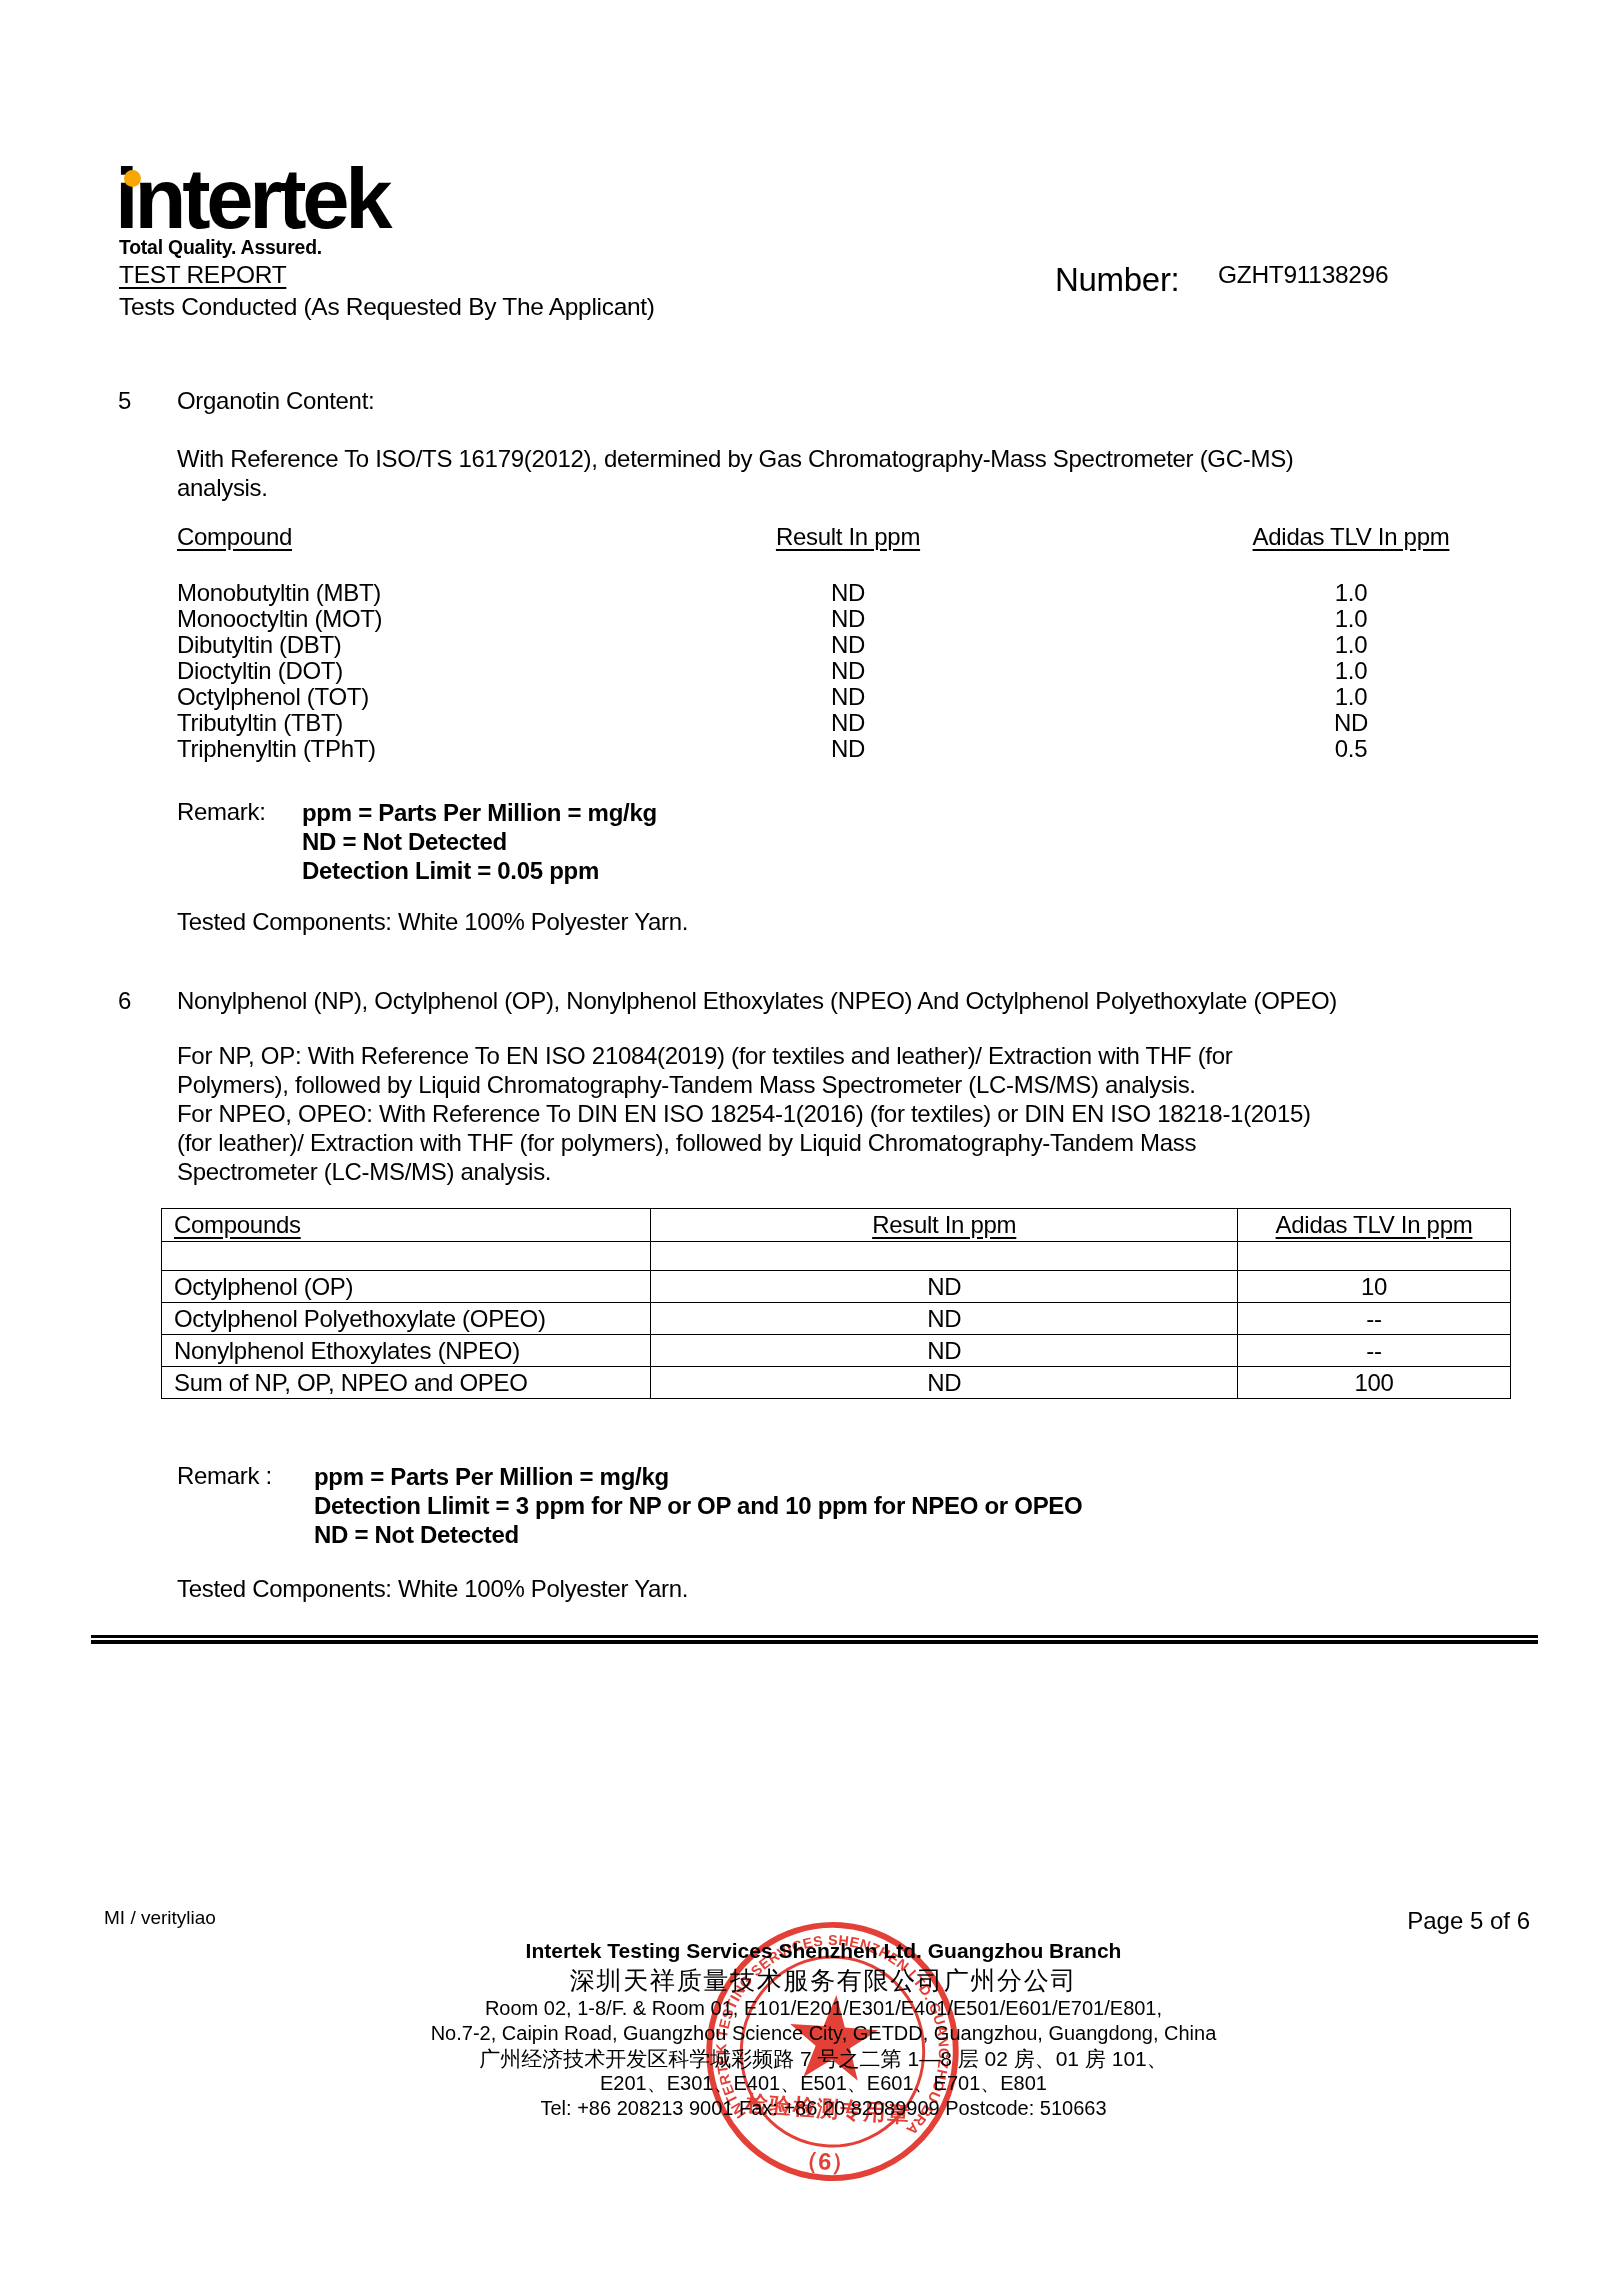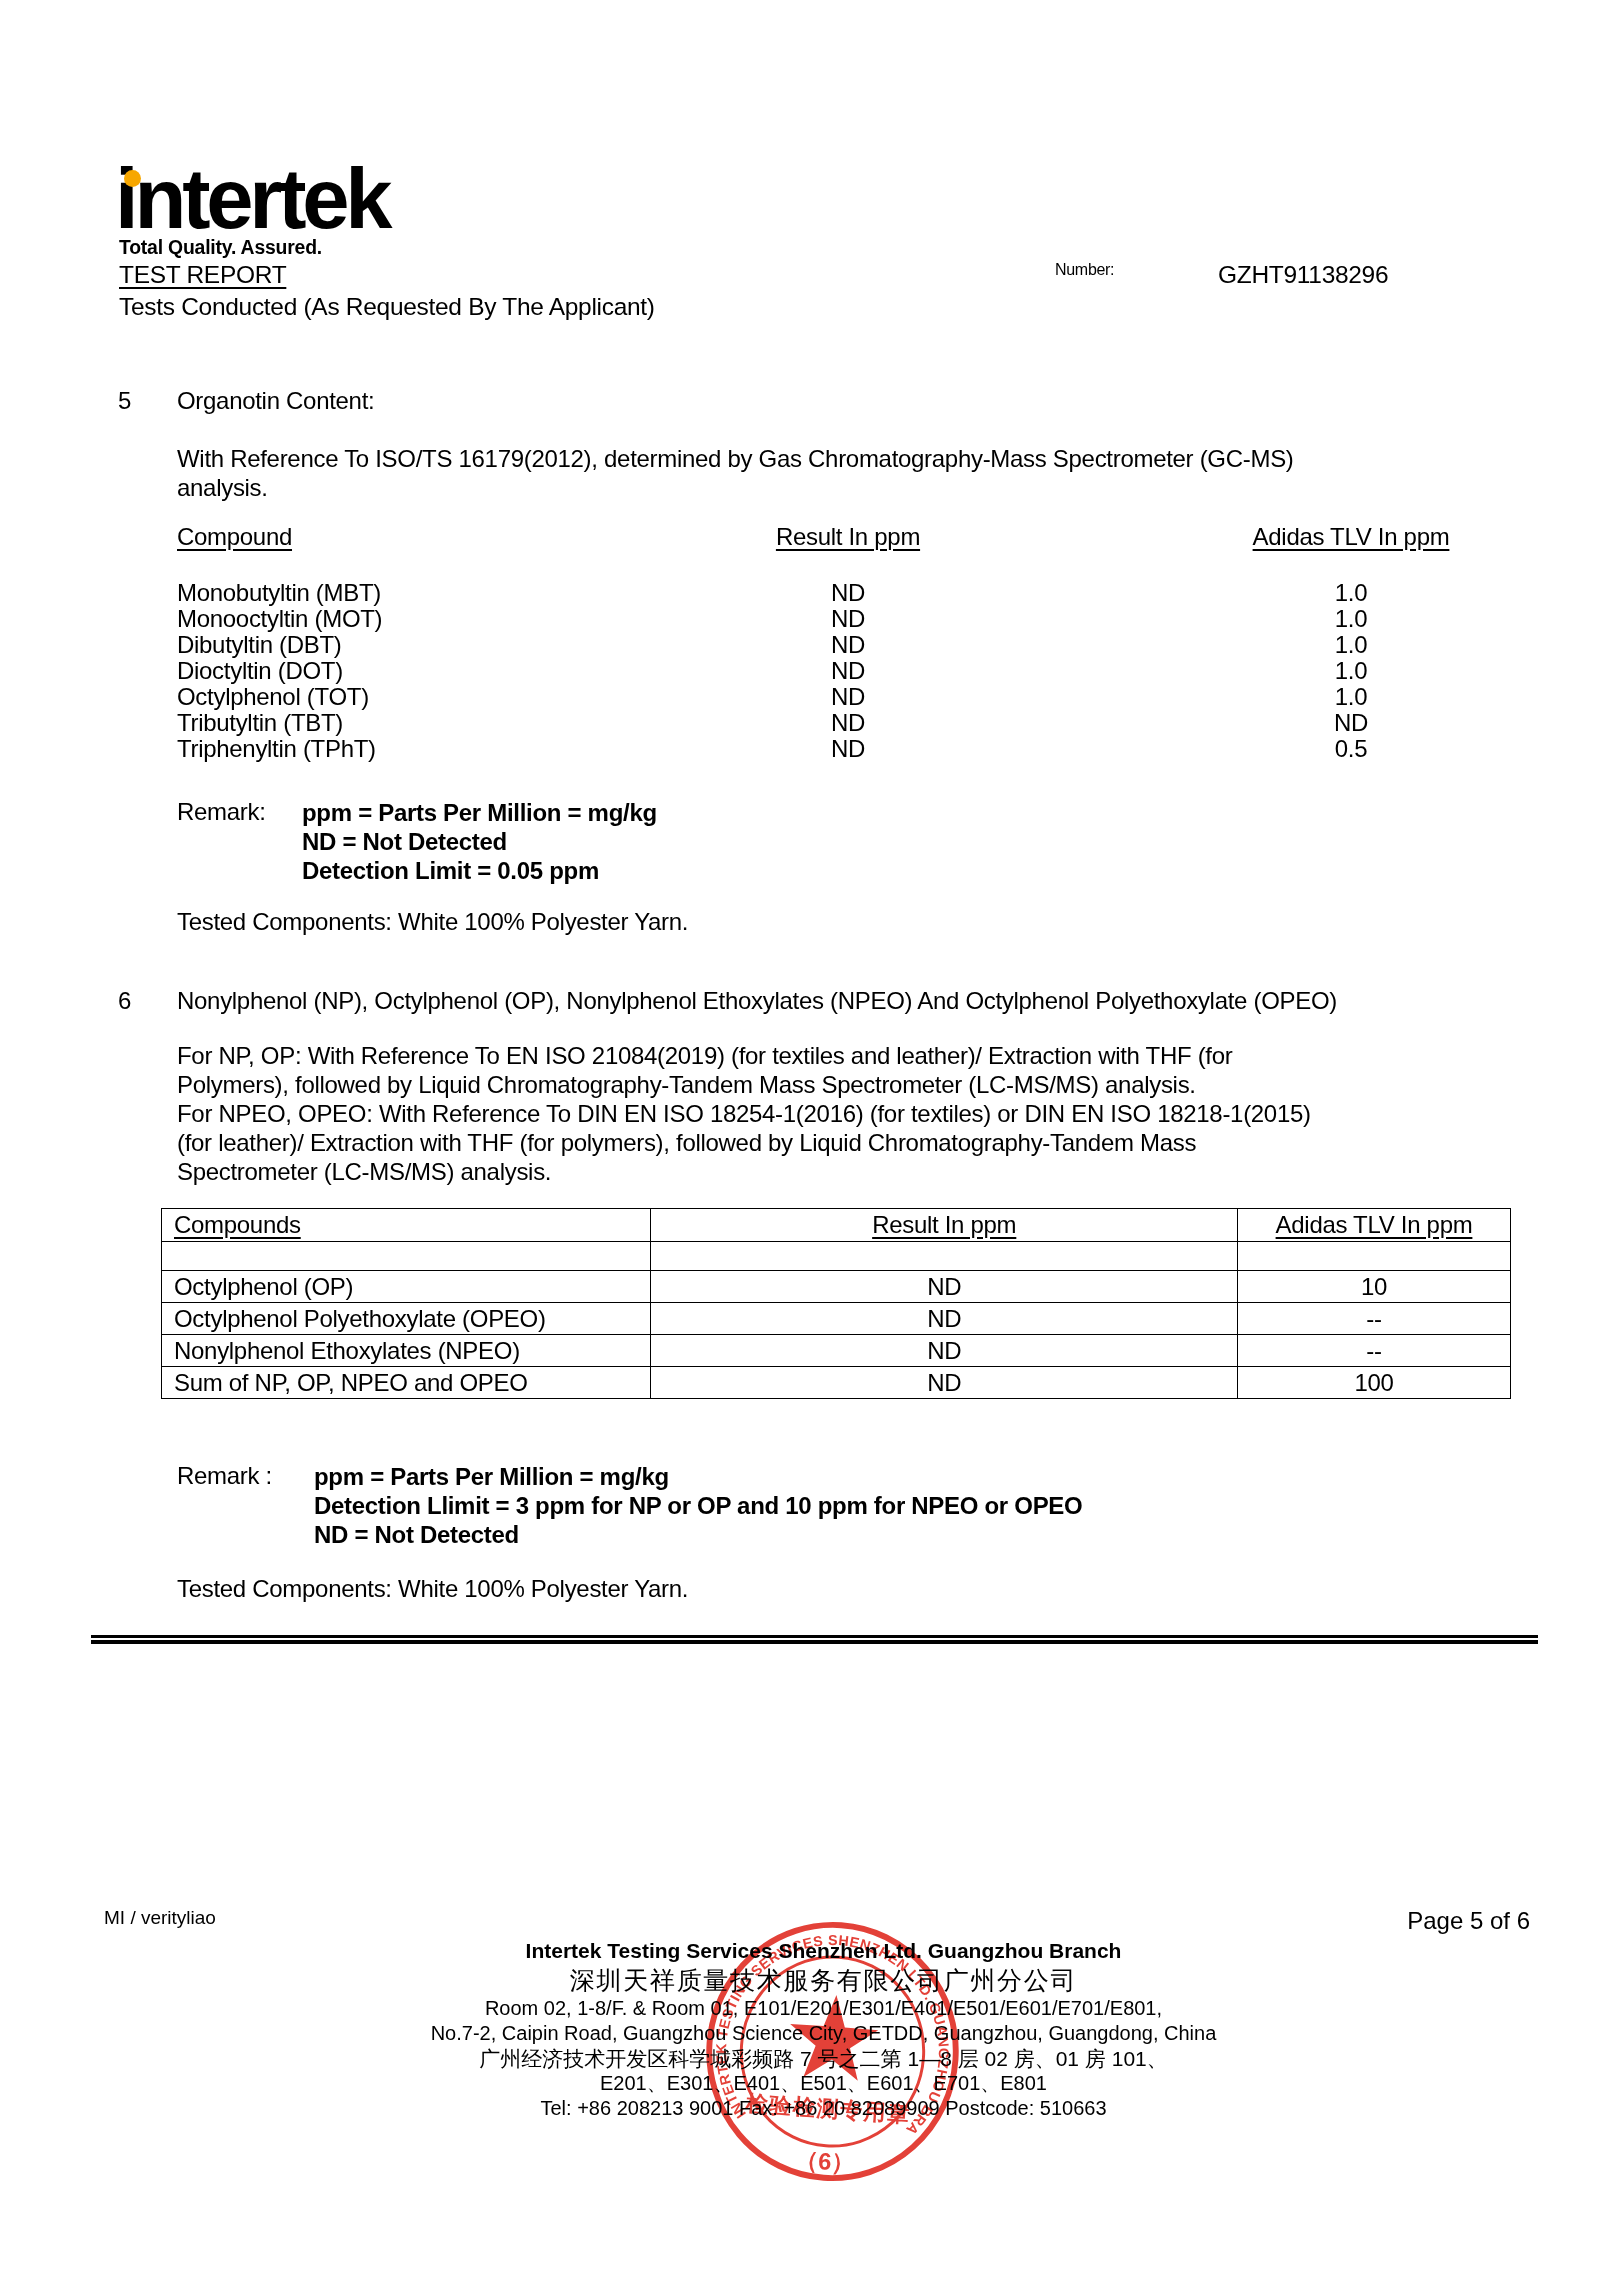--- a/index.html
+++ b/index.html
@@ -7,21 +7,21 @@
         font-family:"Liberation Sans",sans-serif;color:#000;margin-top:32px;}
   .abs{position:absolute;}
   .body-text{font-size:24px;letter-spacing:-0.3px;white-space:nowrap;}
   .u{text-decoration:underline;text-underline-offset:4.2px;}
 
   
   .logo-text{left:115px;top:123px;font-size:85px;font-weight:bold;letter-spacing:-4.2px;line-height:88px;}
   .logo-dot{left:124px;top:138px;width:17px;height:17px;border-radius:50%;background:var(--dot-color,#f7a700);}
   .tagline{left:119px;top:204px;font-size:19.4px;font-weight:bold;letter-spacing:-0.2px;}
   .report-title{left:119px;top:229px;font-size:24.5px;text-align:center;}
-  .number-label{left:1055px;top:229px;font-size:16px;}
+  .number-label{left:1055px;top:229px;font-size:33px;}
   .number-value{left:1218px;top:229px;font-size:24.5px;}
   .subtitle{left:119px;top:261px;font-size:24.5px;}
 
   
   .sec-num{width:34px;}
   .method-lines div{line-height:29px;}
   .remark-label{white-space:nowrap;}
   .remark-lines div{line-height:29px;font-weight:bold;}
 
   

